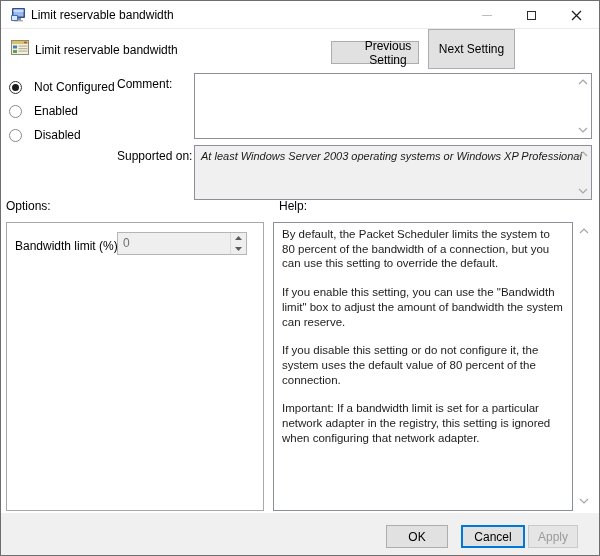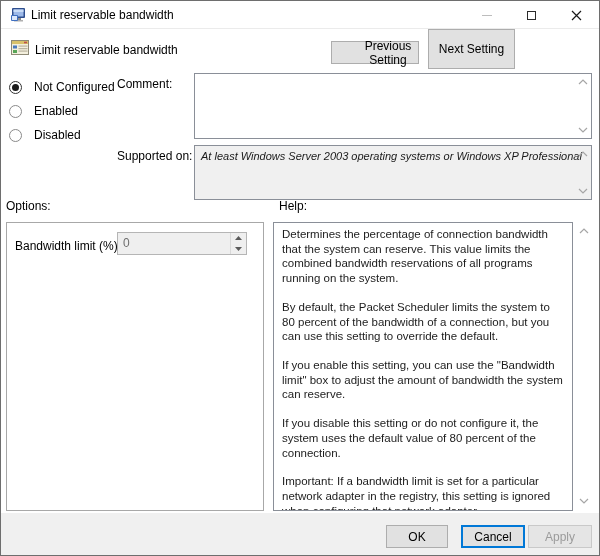--- a/index.html
+++ b/index.html
@@ -59,21 +59,21 @@
   
   .help-box{
     position:absolute;left:272px;top:221px;width:300px;height:289px;
     background:#fff;border:1px solid #8a8f98;padding:4px 8px;overflow:hidden;
   }
   .help-box p{margin:0 0 14px 0;font-size:11.5px;line-height:1.28;color:#1c1c1c;}
   
   .footer{position:absolute;left:0;top:512px;width:100%;height:44px;background:#f0f0f0;}
   .ok-btn{position:absolute;left:385px;top:12px;width:62px;height:23px;}
   .cancel-btn{position:absolute;left:454px;top:12px;width:64px;height:23px;border:2px solid #0078d7;margin-left:6px;}
-  .apply-btn{position:absolute;left:527px;top:12px;width:64px;height:23px;background:#e5e5e5;border:1px solid #c9c9c9;color:#9b9b9b;}
+  .apply-btn{position:absolute;left:527px;top:12px;width:50px;height:23px;background:#e5e5e5;border:1px solid #c9c9c9;color:#9b9b9b;}
 </style>
 </head>
 <body>
 
 <div id="window">
 
   <div class="titlebar">
     <svg class="title-icon" viewBox="0 0 16 16">
       <rect x="2" y="1" width="13" height="10" rx="1" fill="#2e4e8e"></rect>
       <rect x="3.5" y="2.5" width="10" height="7" fill="#9db9e8"></rect>
@@ -172,21 +172,20 @@
         <div class="spin-btn">
           <svg width="7" height="4">
               <polygon points="0,0 7,0 3.5,4" fill="#5a5a5a"></polygon>
             </svg>
         </div>
       </div>
     </div>
   </div>
 
   <div class="help-box">
-    <p>Determines the percentage of connection bandwidth that the system can reserve. This value limits the combined bandwidth reservations of all programs running on the system.</p>
     <p>By default, the Packet Scheduler limits the system to 80 percent of the bandwidth of a connection, but you can use this setting to override the default.</p>
     <p>If you enable this setting, you can use the "Bandwidth limit" box to adjust the amount of bandwidth the system can reserve.</p>
     <p>If you disable this setting or do not configure it, the system uses the default value of 80 percent of the connection.</p>
     <p>Important: If a bandwidth limit is set for a particular network adapter in the registry, this setting is ignored when configuring that network adapter.</p>
   </div>
   <div class="scroll-chevron" style="left:577px;top:226px">
     <svg width="10" height="6">
         <polyline points="1,5 5,1 9,5" fill="none" stroke="#a6a6a6" stroke-width="1.2"></polyline>
       </svg>
   </div>

